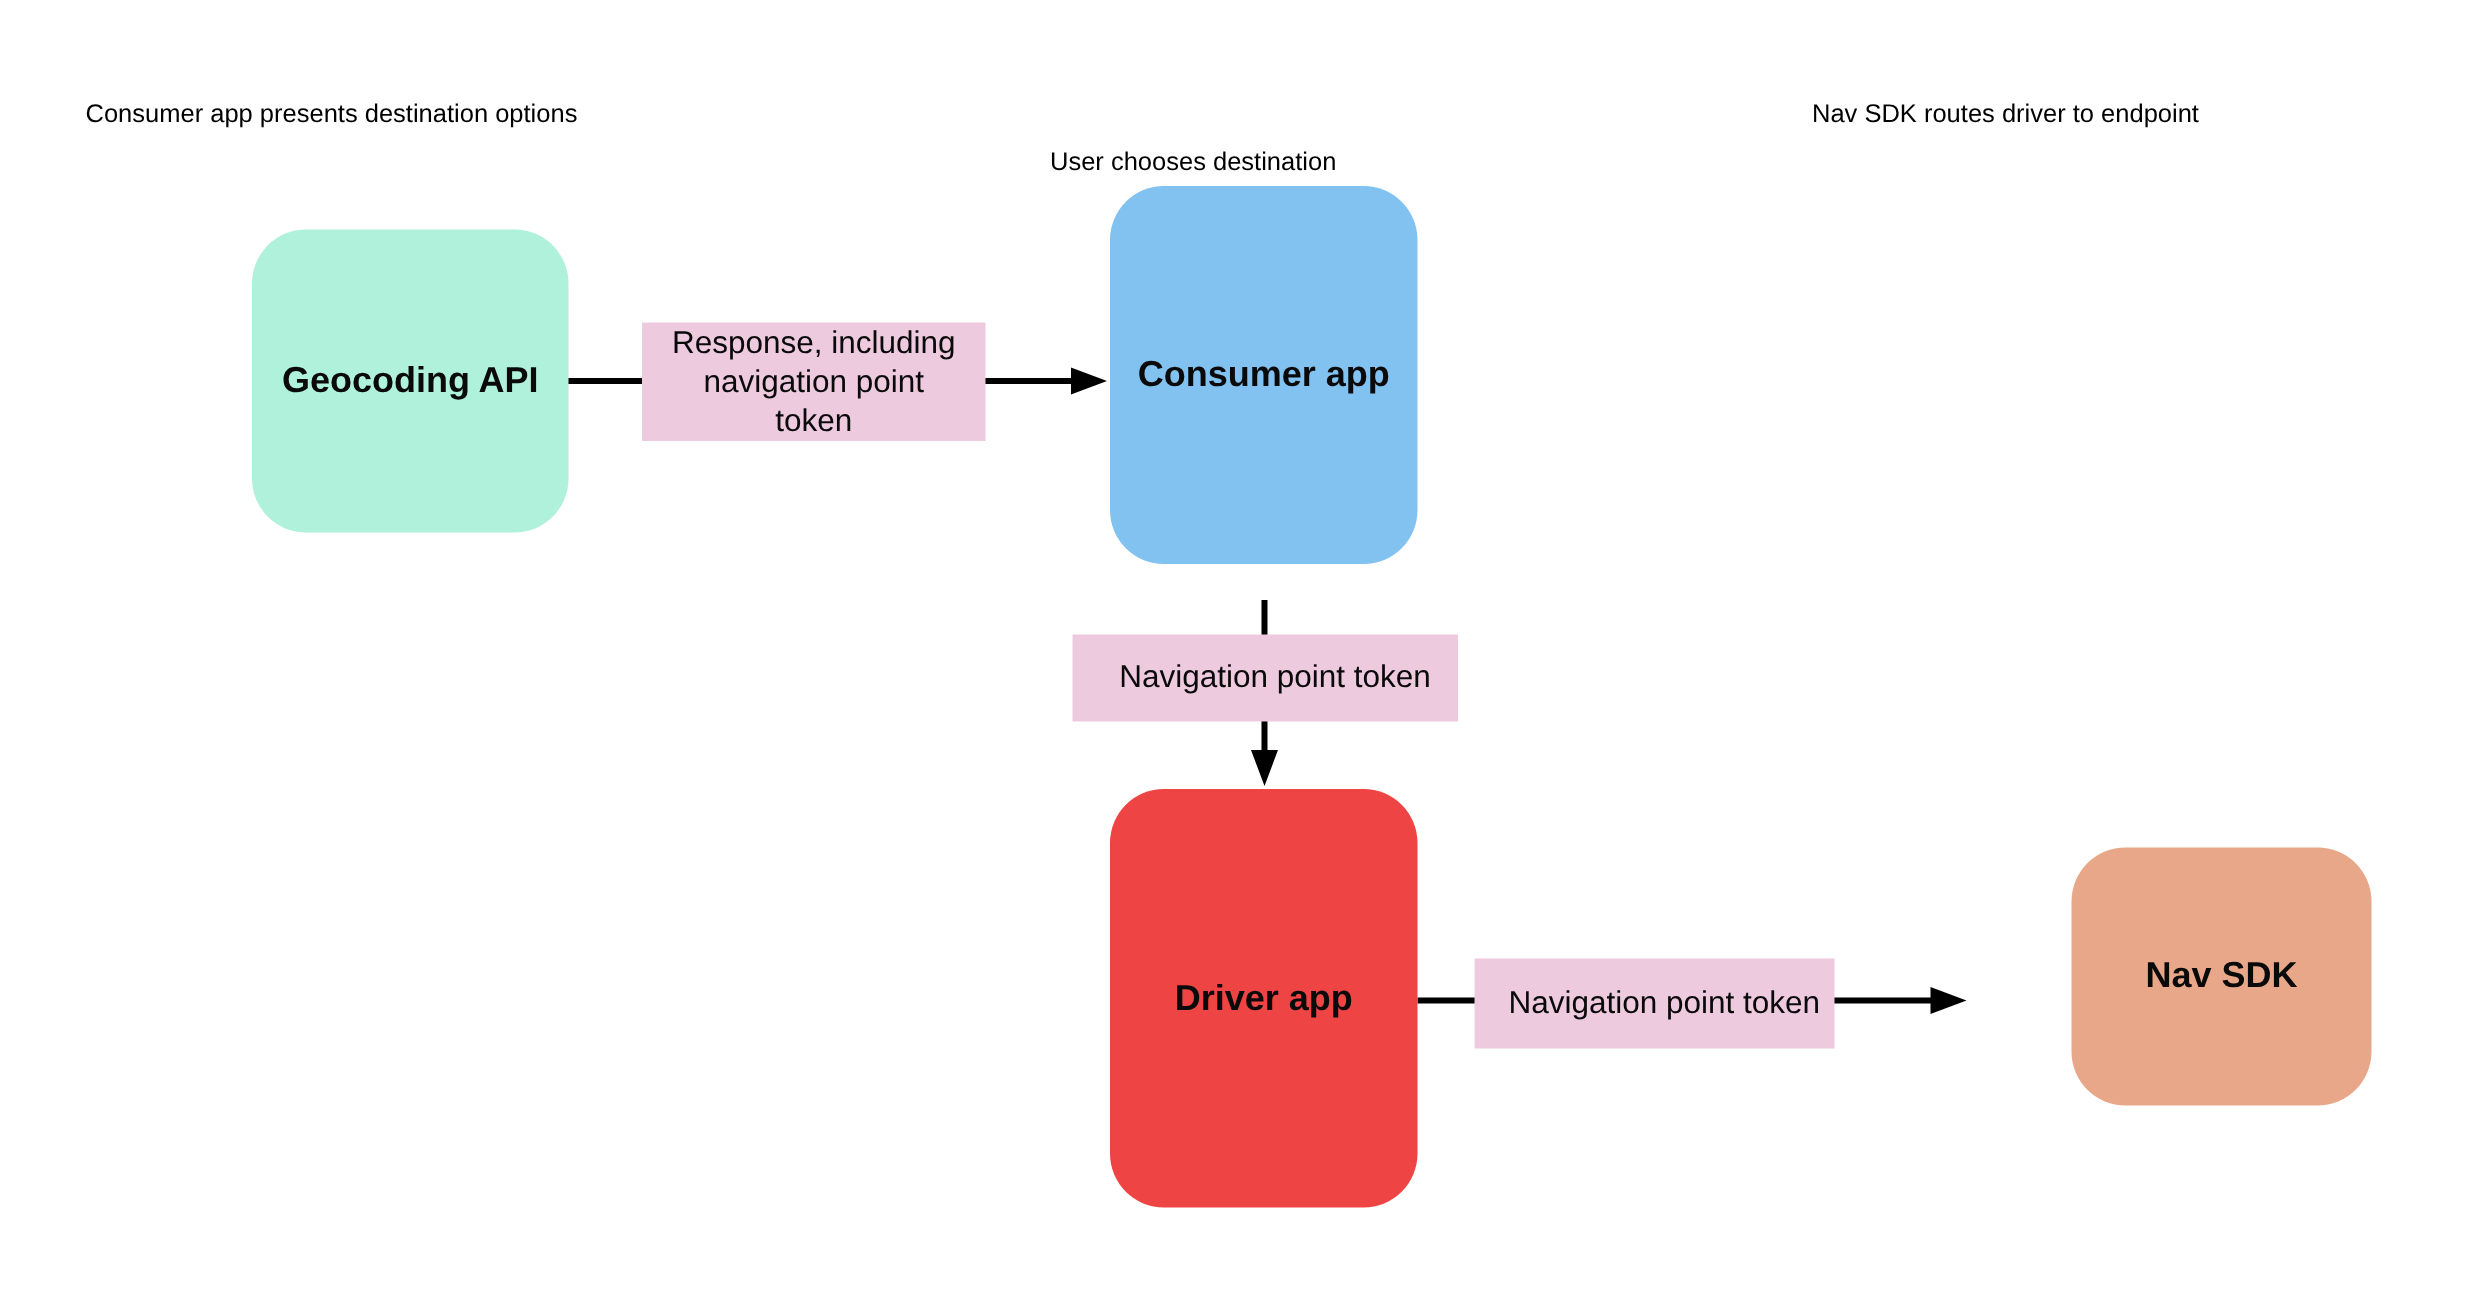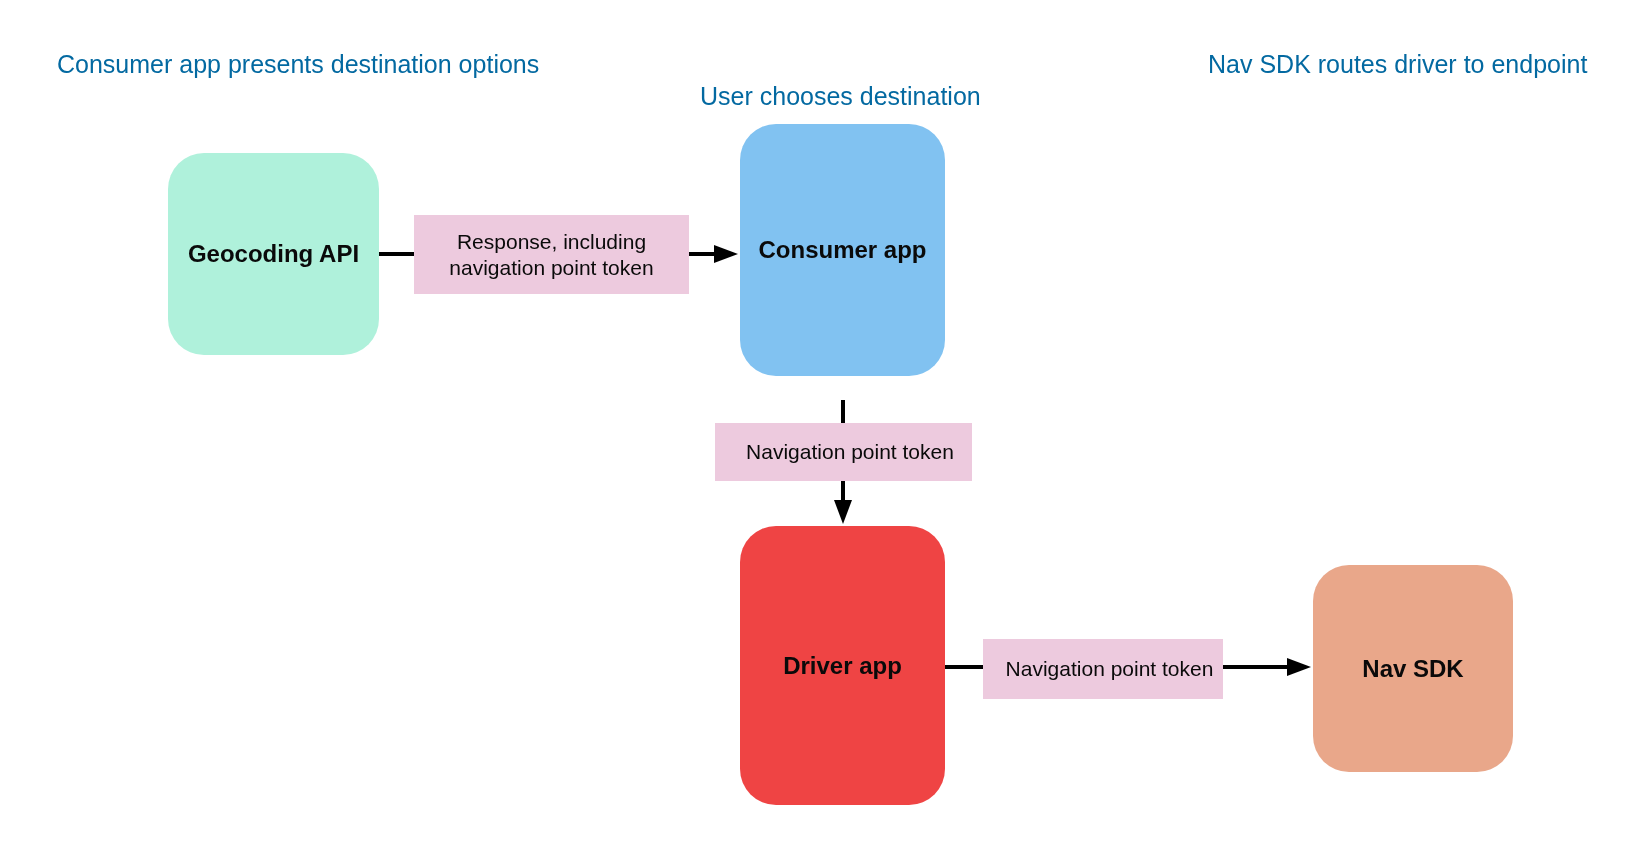--- a/index.html
+++ b/index.html
@@ -8,24 +8,24 @@
     position: relative;
     width: 1646px;
     height: 868px;
     background: #ffffff;
     font-family: "Liberation Sans", sans-serif;
     color: #000000;
     overflow: hidden;
   }
   .phase-header {
     position: absolute;
-    top: 50px;
-    font-size: 25px;
+    top: 66px;
+    font-size: 17px;
     font-weight: 400;
-    color: #0369a1;
+    color: #000000;
     white-space: nowrap;
   }
   #phase-header-1 { left: 57px; }
   #phase-header-2 { left: 700px; margin-top: 32px; }
   #phase-header-3 { left: 1208px; }
 
   .node {
     position: absolute;
     border-radius: 36px;
     display: flex;
@@ -35,21 +35,21 @@
   }
   .node .node-label {
     font-size: 24px;
     font-weight: 700;
     color: #0a0a0a;
     white-space: nowrap;
   }
   #node-geocoding { left: 168px; top: 153px; width: 211px; height: 202px; }
   #node-consumer  { left: 740px; top: 124px; width: 205px; height: 252px; }
   #node-driver    { left: 740px; top: 526px; width: 205px; height: 279px; }
-  #node-navsdk    { left: 1313px; top: 565px; width: 200px; height: 207px; text-align: right; }
+  #node-navsdk    { left: 1381px; top: 565px; width: 200px; height: 172px; text-align: right; }
 
   .arrows {
     position: absolute;
     left: 0; top: 0;
     width: 1646px;
     height: 868px;
     pointer-events: none;
   }
   .arrows line { stroke: #000000; stroke-width: 4; }
   .arrows polygon { fill: #000000; }
@@ -58,21 +58,21 @@
     position: absolute;
     display: flex;
     align-items: center;
     justify-content: center;
     text-align: center;
     font-size: 21px;
     line-height: 26px;
     color: #0a0a0a;
     padding-left: 13px;
   }
-  #edge-label-1 { left: 414px; top: 215px; width: 275px; height: 79px; padding: 0 14px; }
+  #edge-label-1 { left: 428px; top: 215px; width: 229px; height: 79px; padding: 0 14px; }
   #edge-label-2 { left: 715px; top: 423px; width: 257px; height: 58px; }
   #edge-label-3 { left: 983px; top: 639px; width: 240px; height: 60px; }
 </style>
 </head>
 <body>
 
 <div id="canvas">
 
   <div class="phase-header" id="phase-header-1">Consumer app presents destination options</div>
   <div class="phase-header" id="phase-header-2">User chooses destination</div>

